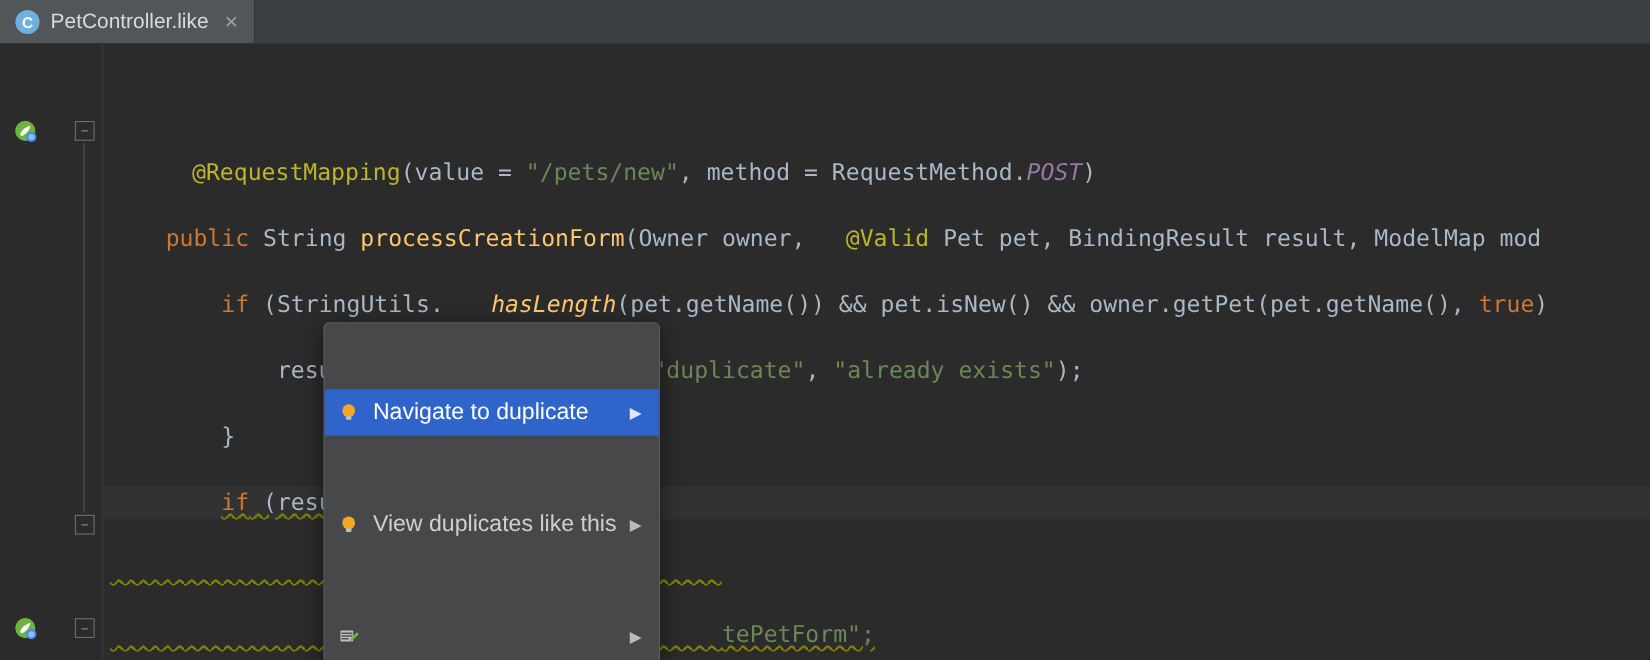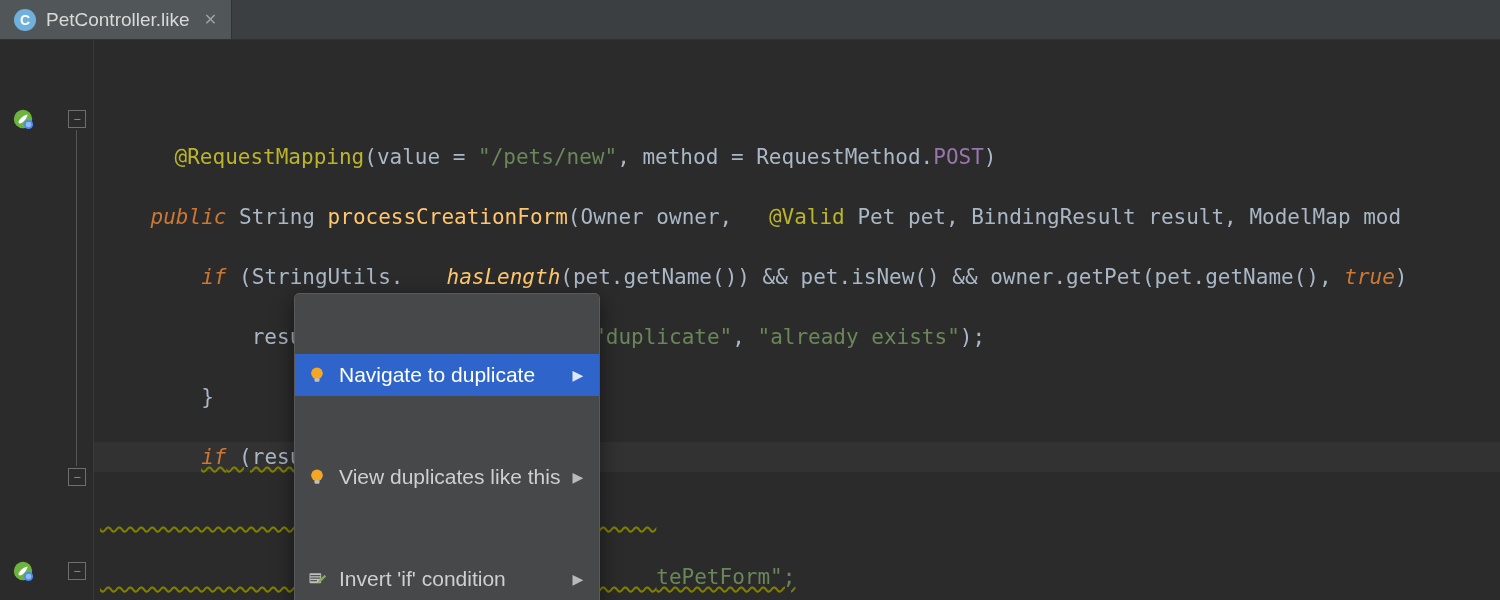--- a/index.html
+++ b/index.html
@@ -89,27 +89,27 @@
   }
   .line {
     height: 30px;
     padding-left: 6px;
     position: relative;
   }
   .line.cursor-line {
     background: #323232;
   }
   .tok-ann { color: #bbb529; padding-left: 24px; }
-  .tok-kw  { color: #cc7832; font-style: italic; }
+  .tok-kw  { color: #cc7832; }
   .tok-id  { color: #a9b7c6; }
   .tok-mtd { color: #ffc66d; }
   .tok-str { color: #6a8759; }
   .tok-sti { font-style: italic; margin-left: 43px; }
   .tok-type{ color: #a9b7c6; }
-  .tok-field{ color:#9876aa; }
+  .tok-field{ color:#9876aa; font-style: italic;}
   .tok-param{ color:#a9b7c6;}
   .squiggle {
     text-decoration-line: underline;
     text-decoration-style: wavy;
     text-decoration-color: #808000;
   }
 
   
   .popup {
     position: absolute;
@@ -224,19 +224,18 @@
           </svg>
         <span>View duplicates like this</span>
         <span class="arrow">▶</span>
       </div>
       <div class="popup-item">
         <svg class="pencil" viewBox="0 0 24 24">
             <rect x="3" y="5" width="14" height="12" rx="1" fill="#bfbfbf"></rect>
             <path d="M4 8h12M4 11h12M4 14h8" stroke="#555" stroke-width="1.4"></path>
             <path d="M14 14l7-7 2 2-7 7-3 1z" fill="#7cb342"></path>
           </svg>
-        <span>Invert 'if' condition</span>
         <span class="arrow">▶</span>
       </div>
     </div>
 
   </div>
 </div>
 
 </body></html>

